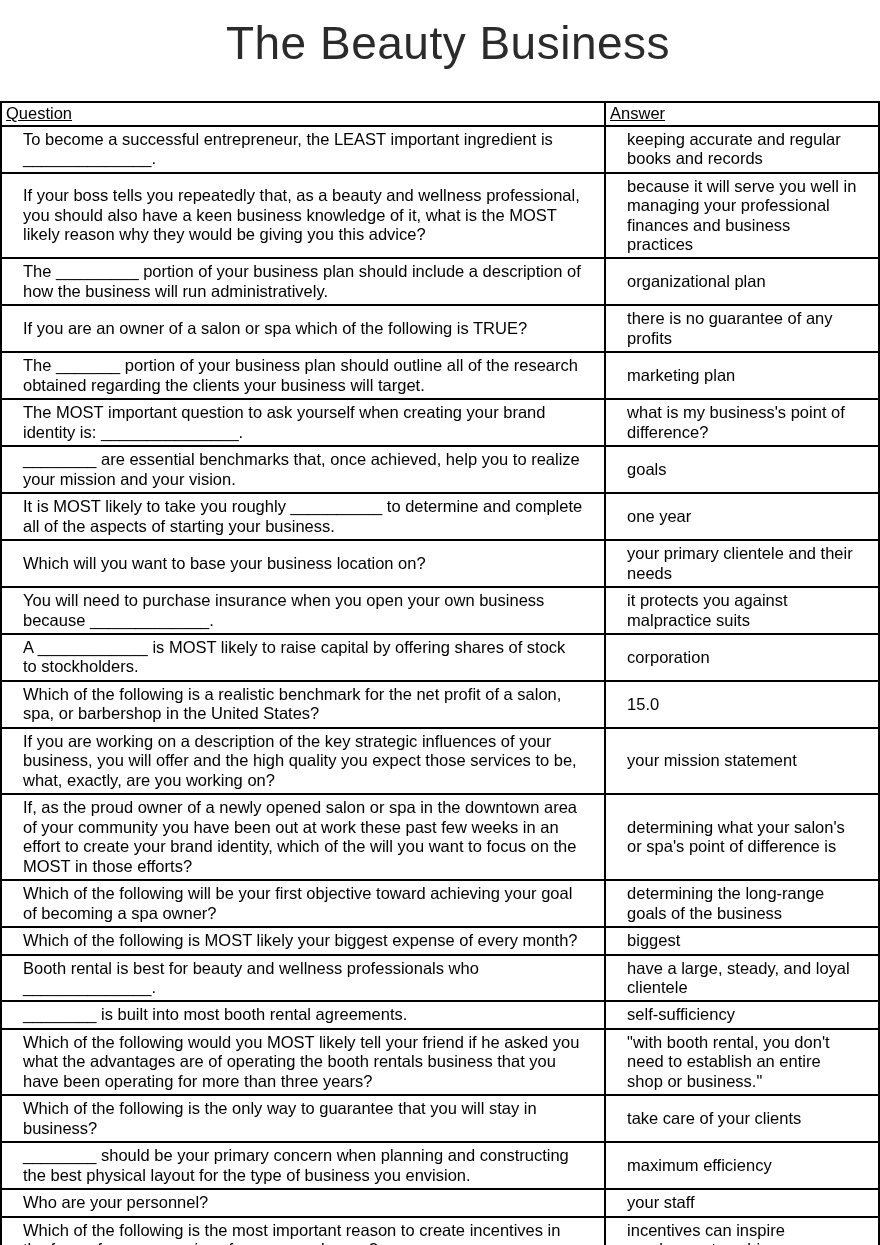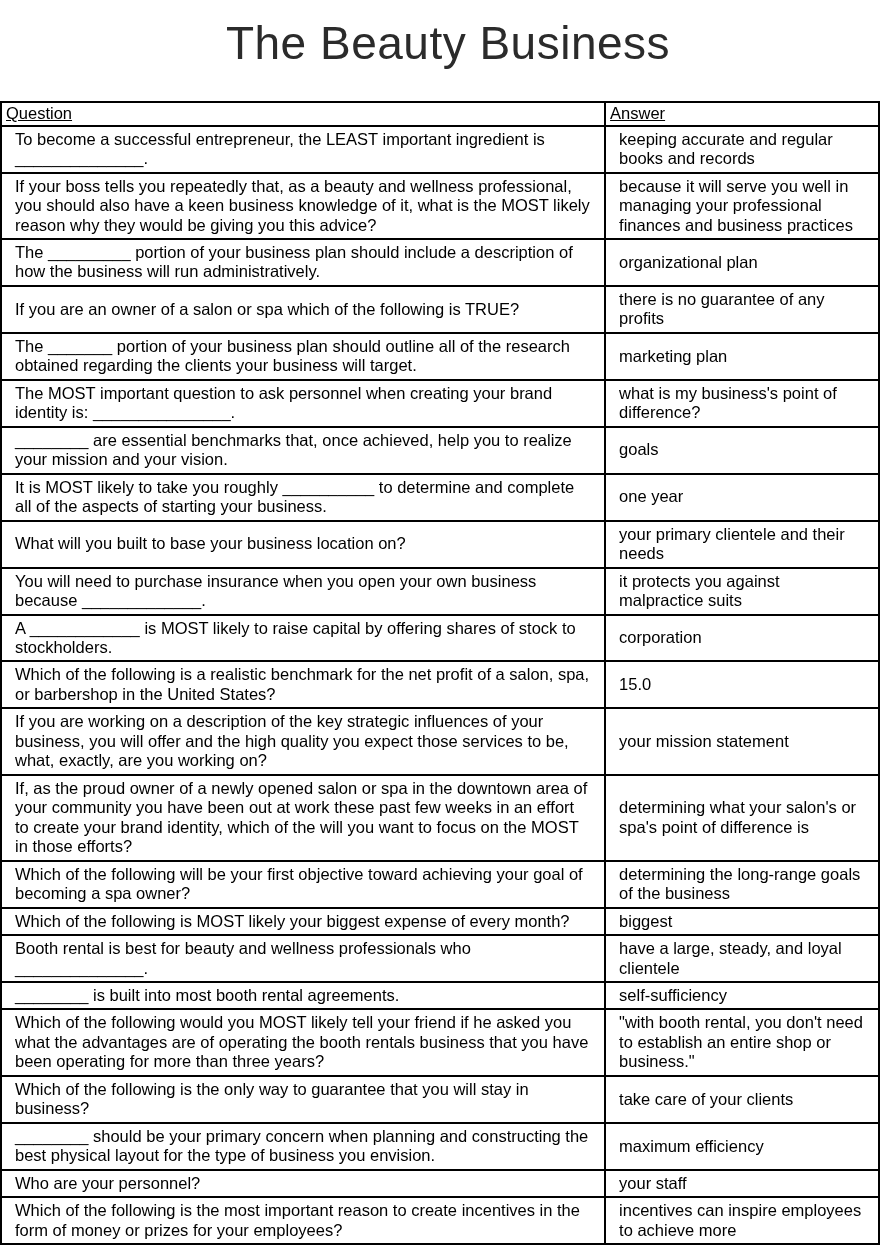--- a/index.html
+++ b/index.html
@@ -38,21 +38,21 @@
     vertical-align: middle;
     text-align: left;
     word-wrap: break-word;
   }
   table.qa-table th {
     font-weight: 400;
     padding: 1px 4px;
     text-decoration: underline;
   }
   table.qa-table td {
-    padding: 3px 13px;
+    padding: 3px 21px;
   }
   td.q-cell { }
   td.a-cell { }
 </style>
 </head>
 <body>
 
 <div class="page">
   <h1 class="page-title">The Beauty Business</h1>
 
@@ -83,33 +83,33 @@
         </tr>
         <tr>
           <td class="q-cell">If you are an owner of a salon or spa which of the following is TRUE?</td>
           <td class="a-cell">there is no guarantee of any profits</td>
         </tr>
         <tr>
           <td class="q-cell">The _______ portion of your business plan should outline all of the research obtained regarding the clients your business will target.</td>
           <td class="a-cell">marketing plan</td>
         </tr>
         <tr>
-          <td class="q-cell">The MOST important question to ask personnel when creating your brand identity is: _______________.</td>
+          <td class="q-cell">The MOST important question to ask yourself when creating your brand identity is: _______________.</td>
           <td class="a-cell">what is my business's point of difference?</td>
         </tr>
         <tr>
           <td class="q-cell">________ are essential benchmarks that, once achieved, help you to realize your mission and your vision.</td>
           <td class="a-cell">goals</td>
         </tr>
         <tr>
           <td class="q-cell">It is MOST likely to take you roughly __________ to determine and complete all of the aspects of starting your business.</td>
           <td class="a-cell">one year</td>
         </tr>
         <tr>
-          <td class="q-cell">What will you built to base your business location on?</td>
+          <td class="q-cell">Which will you want to base your business location on?</td>
           <td class="a-cell">your primary clientele and their needs</td>
         </tr>
         <tr>
           <td class="q-cell">You will need to purchase insurance when you open your own business because _____________.</td>
           <td class="a-cell">it protects you against malpractice suits</td>
         </tr>
         <tr>
           <td class="q-cell">A ____________ is MOST likely to raise capital by offering shares of stock to stockholders.</td>
           <td class="a-cell">corporation</td>
         </tr>

